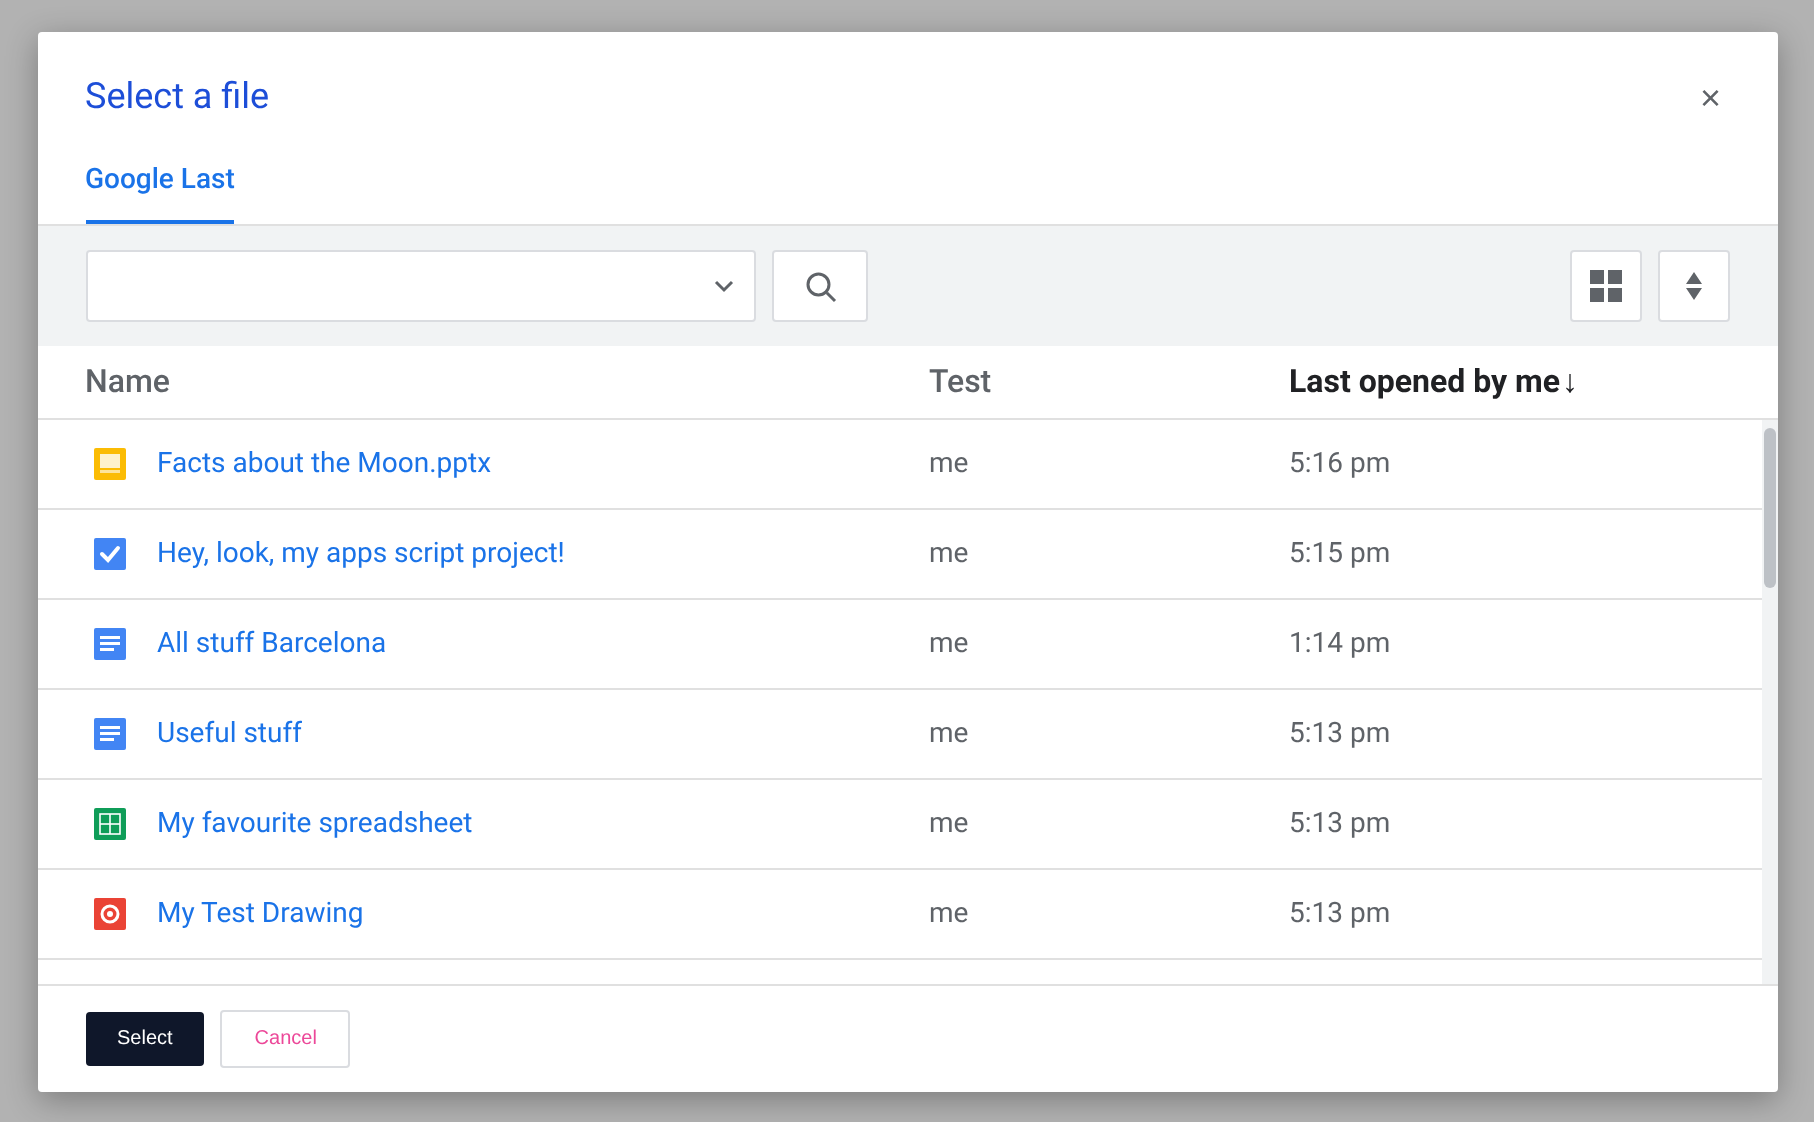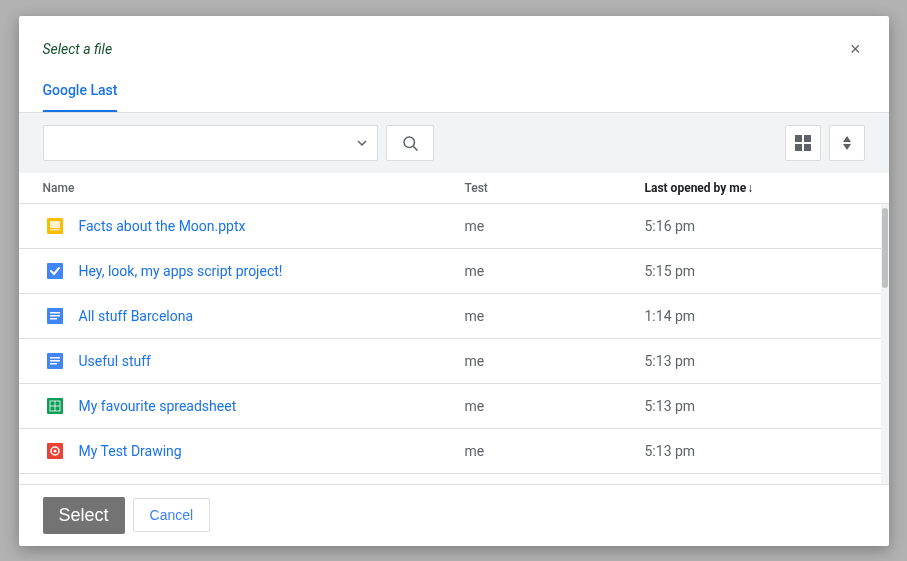--- a/index.html
+++ b/index.html
@@ -25,24 +25,23 @@
       flex-direction: column;
       position: relative;
     }
     .dialog-header {
       display: flex;
       align-items: center;
       justify-content: space-between;
       padding: 20px 24px 0 24px;
     }
     .dialog-title {
-      font-size: 14px;
+      font-size: 18px;
       font-weight: 400;
-      color: #14532d;
-      font-style: italic;
+      color: #1d4ed8;
     }
     .close-btn {
       background: none;
       border: none;
       cursor: pointer;
       color: #5f6368;
       font-size: 18px;
       line-height: 1;
       padding: 4px;
     }
@@ -123,21 +122,21 @@
       align-items: center;
       justify-content: center;
       color: #5f6368;
     }
     .table-header {
       display: grid;
       grid-template-columns: 1fr 180px 220px;
       padding: 8px 24px;
       border-bottom: 1px solid #e0e0e0;
       color: #5f6368;
-      font-size: 12px;
+      font-size: 16px;
     }
     .col-name { font-weight: 500; color: #5f6368; }
     .col-owner { font-weight: 500; color: #5f6368; }
     .col-last {
       font-weight: 700;
       color: #202124;
       display: flex;
       align-items: center;
       gap: 1px;
     }
@@ -188,36 +187,36 @@
       margin-top: 4px;
     }
     .dialog-footer {
       display: flex;
       align-items: center;
       padding: 12px 24px;
       gap: 8px;
       border-top: 1px solid #e0e0e0;
     }
     .btn-select {
-      background: #737373;
+      background: #0f172a;
       color: #fff;
       border: none;
       border-radius: 2px;
       padding: 8px 16px;
-      font-size: 18px;
+      font-size: 10px;
       cursor: pointer;
       font-weight: 500;
     }
     .btn-cancel {
       background: #fff;
-      color: #3b82f6;
+      color: #ec4899;
       border: 1px solid #dadce0;
       border-radius: 2px;
       padding: 8px 16px;
-      font-size: 14px;
+      font-size: 10px;
       cursor: pointer;
     }
   </style>
 </head>
 <body>
 
 <div class="dialog">
 
   <div class="dialog-header">
     <span class="dialog-title">Select a file</span>

